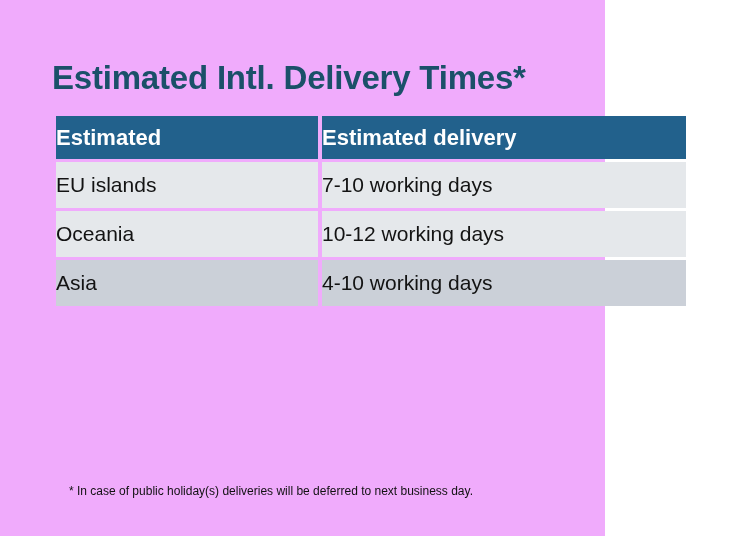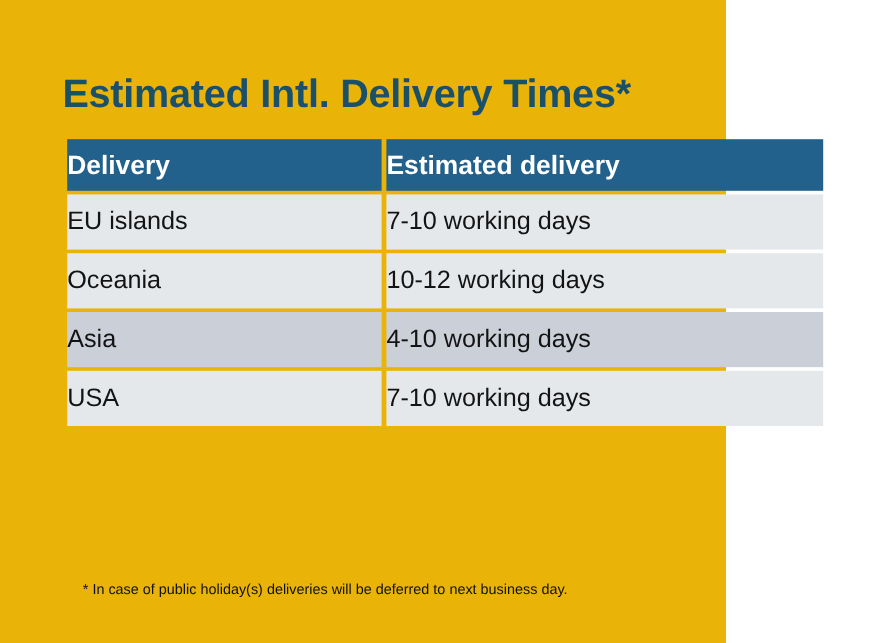--- a/index.html
+++ b/index.html
@@ -13,21 +13,21 @@
     height: 536px;
     overflow: hidden;
     font-family: "Liberation Sans", sans-serif;
     -webkit-font-smoothing: antialiased;
   }
 
   .page {
     position: relative;
     width: 605px;
     height: 536px;
-    background: #eab308;
+    background: #f0abfc;
     box-sizing: border-box;
   }
 
   
   .page-title {
     position: absolute;
     left: 52px;
     top: 36px;
     font-size: 33px;
     font-weight: 700;
@@ -107,39 +107,35 @@
 
   <h1 class="page-title">Estimated Intl. Delivery Times*</h1>
 
   <table class="delivery-table">
     <colgroup>
       <col class="col-location">
       <col class="col-estimated">
     </colgroup>
     <thead>
       <tr>
-        <th class="th-cell">Delivery</th>
+        <th class="th-cell">Estimated</th>
         <th class="th-cell">Estimated delivery</th>
       </tr>
     </thead>
     <tbody>
       <tr class="row-light">
         <td class="td-cell">EU islands</td>
         <td class="td-cell">7-10 working days</td>
       </tr>
       <tr class="row-light">
         <td class="td-cell">Oceania</td>
         <td class="td-cell">10-12 working days</td>
       </tr>
       <tr class="row-dark">
         <td class="td-cell">Asia</td>
         <td class="td-cell">4-10 working days</td>
       </tr>
-      <tr class="row-light">
-        <td class="td-cell">USA</td>
-        <td class="td-cell">7-10 working days</td>
-      </tr>
     </tbody>
   </table>
 
   <div class="footnote">* In case of public holiday(s) deliveries will be deferred to next business day.</div>
 
 </div>
 
 </body></html>

